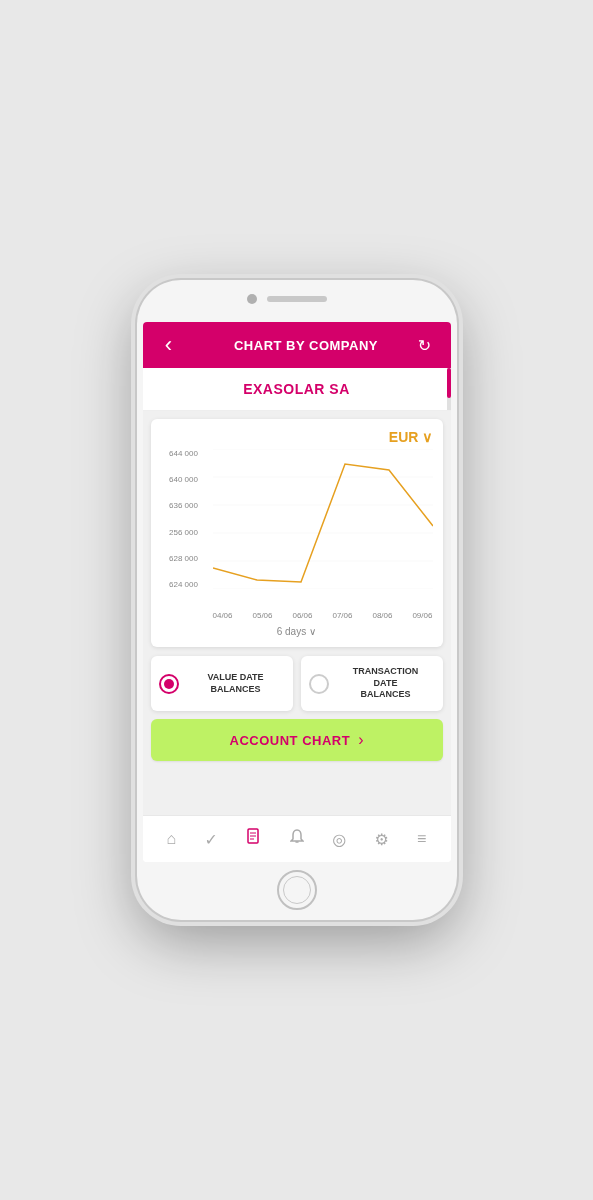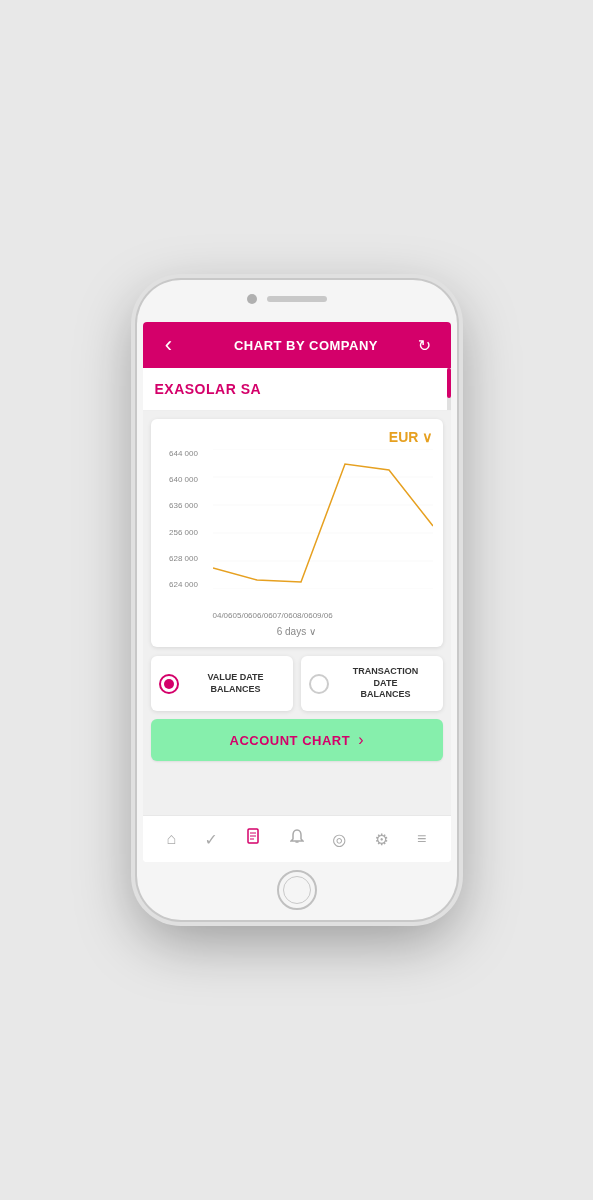--- a/index.html
+++ b/index.html
@@ -126,21 +126,21 @@
       flex: 1;
       overflow-y: auto;
       background: #f0f0f0;
     }
 
     
     .company-card {
       background: white;
       margin: 0;
       padding: 12px;
-      text-align: left;
+      text-align: center;
       border-bottom: 1px solid #eee;
       position: relative;
     }
 
     .company-name {
       color: #d4006a;
       font-size: 14px;
       font-weight: 700;
       letter-spacing: 0.5px;
     }
@@ -206,20 +206,21 @@
       padding-right: 4px;
     }
 
     .chart-svg {
       width: 100%;
       height: 100%;
     }
 
     .x-axis-labels {
       display: flex;
+      justify-content: space-between;
       padding-left: 52px;
       margin-top: 2px;
     }
 
     .x-label {
       font-size: 8px;
       color: #888;
       text-align: center;
     }
 
@@ -282,21 +283,21 @@
       color: #333;
       text-transform: uppercase;
       line-height: 1.3;
       text-align: center;
       flex: 1;
     }
 
     
     .account-chart-btn {
       margin: 0 8px 8px 8px;
-      background: #86efac;
+      background: #bef264;
       border-radius: 6px;
       padding: 12px 16px;
       display: flex;
       align-items: center;
       justify-content: center;
       cursor: pointer;
       box-shadow: 0 1px 2px rgba(0,0,0,0.08);
     }
 
     .account-chart-text {

